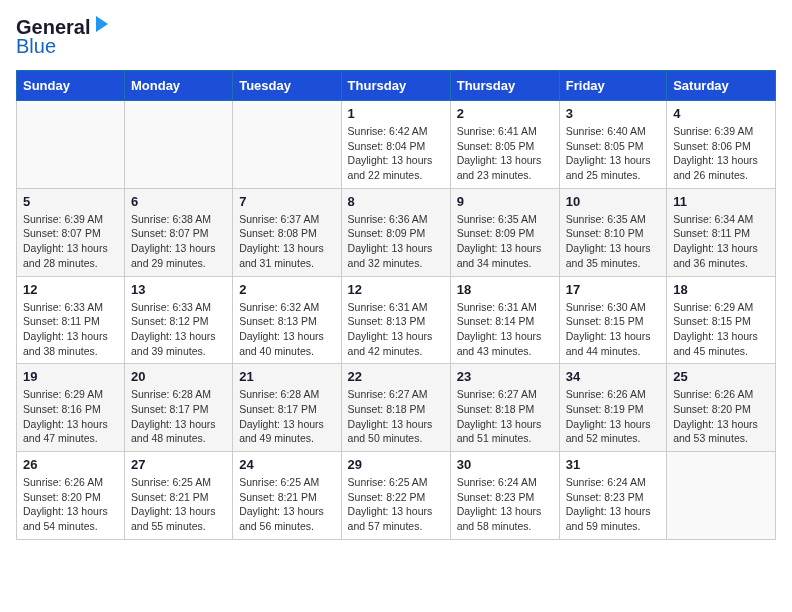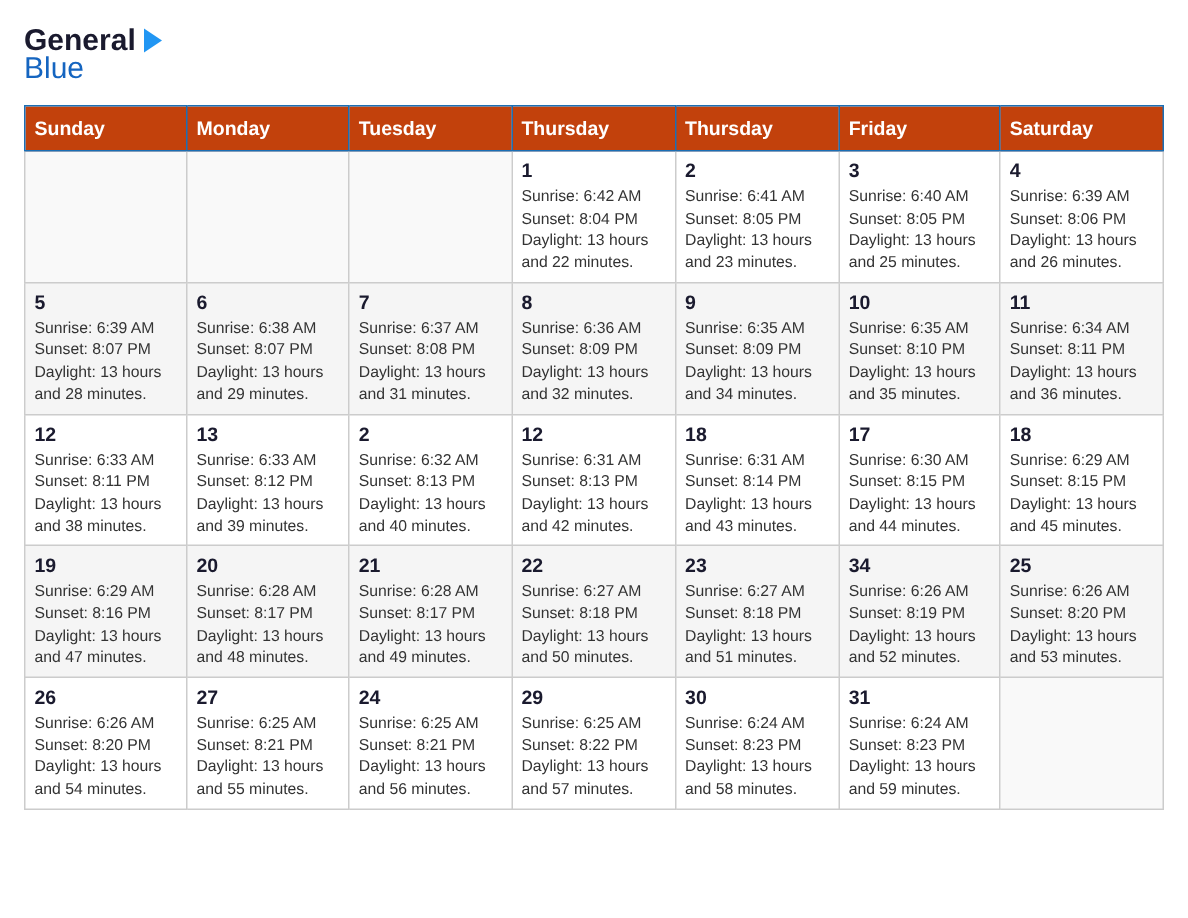--- a/index.html
+++ b/index.html
@@ -28,21 +28,21 @@
       font-size: 16px;
       color: #444;
       margin-top: 2px;
     }
     .calendar-table {
       width: 100%;
       border-collapse: collapse;
       border: 1px solid #ccc;
     }
     .calendar-table thead tr {
-      background: #c2410c;
+      background: #1d4ed8;
       color: #fff;
     }
     .calendar-table thead th {
       padding: 7px 6px;
       font-size: 13px;
       font-weight: bold;
       text-align: left;
       border: 1px solid #1a6fb5;
     }
     .calendar-table tbody tr {
@@ -77,21 +77,21 @@
     }
     .empty-cell {
       background: #f9f9f9 !important;
     }
     .logo-block {
       display: flex;
       flex-direction: column;
     }
     .logo-line1 {
       display: flex;
-      align-items: center;
+      align-items: flex-start;
     }
     .logo-line2 {
       color: #1565c0;
       font-size: 20px;
       font-weight: normal;
       margin-top: -4px;
     }
   </style>
 </head>
 <body>

